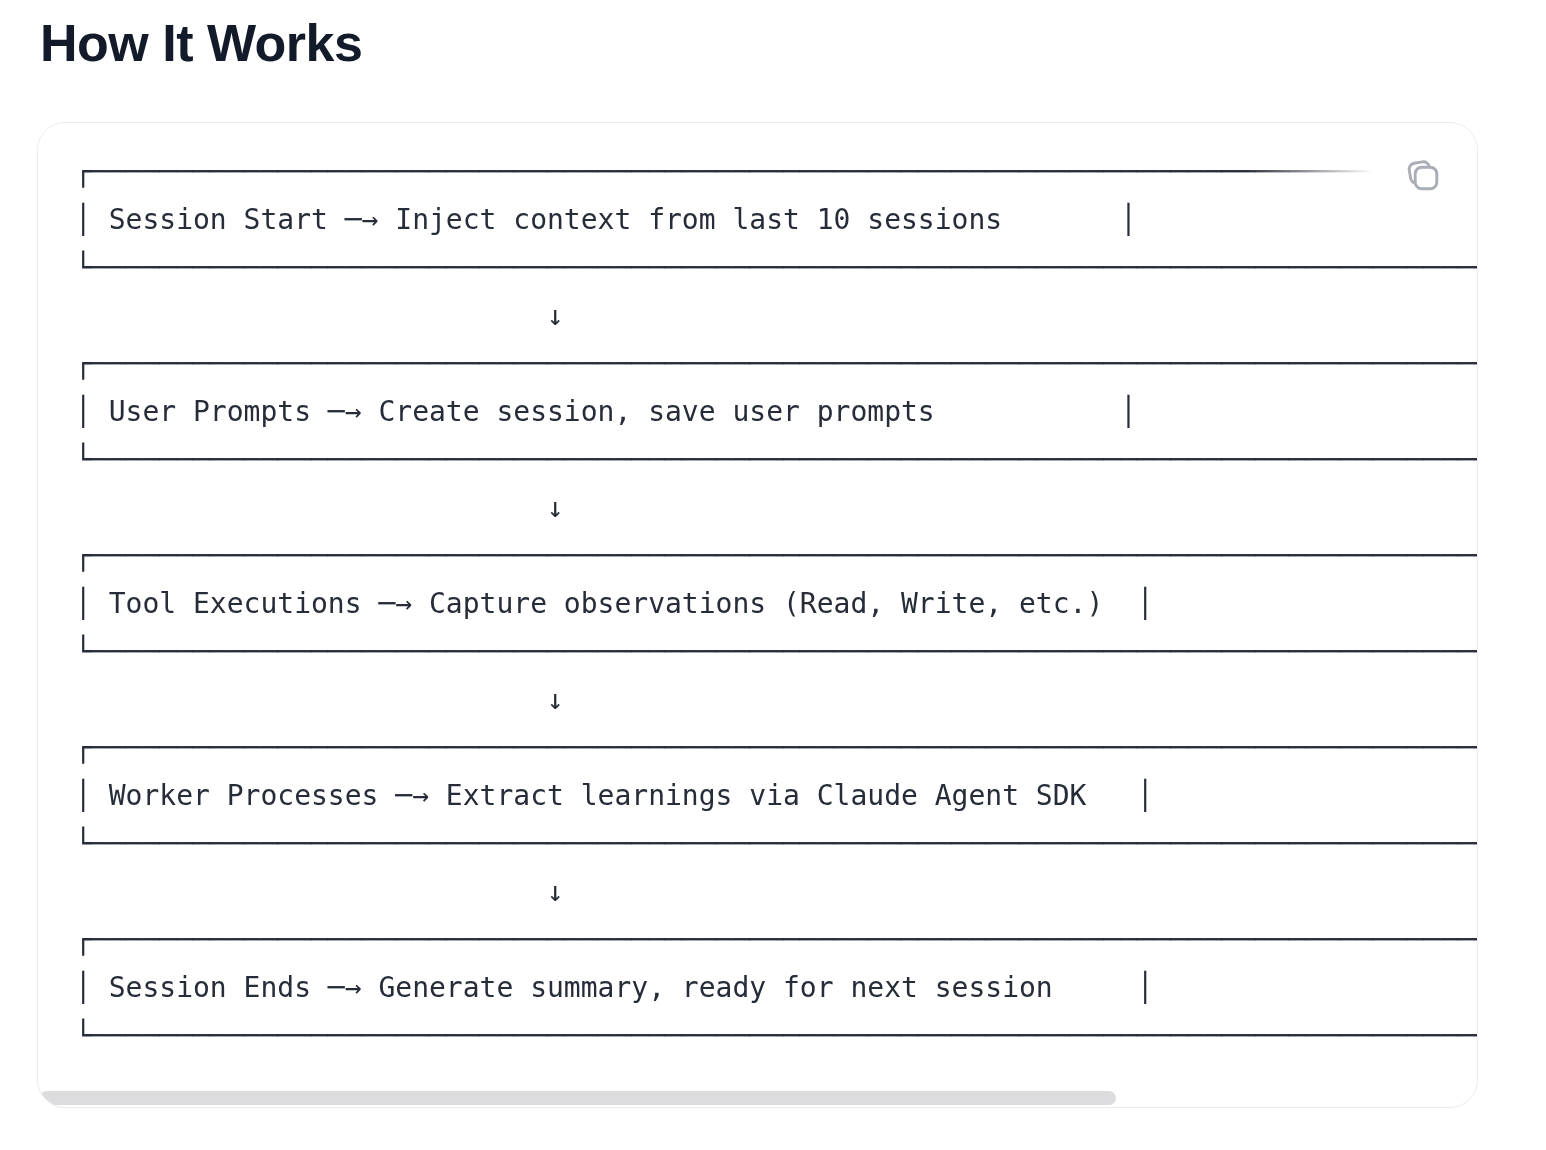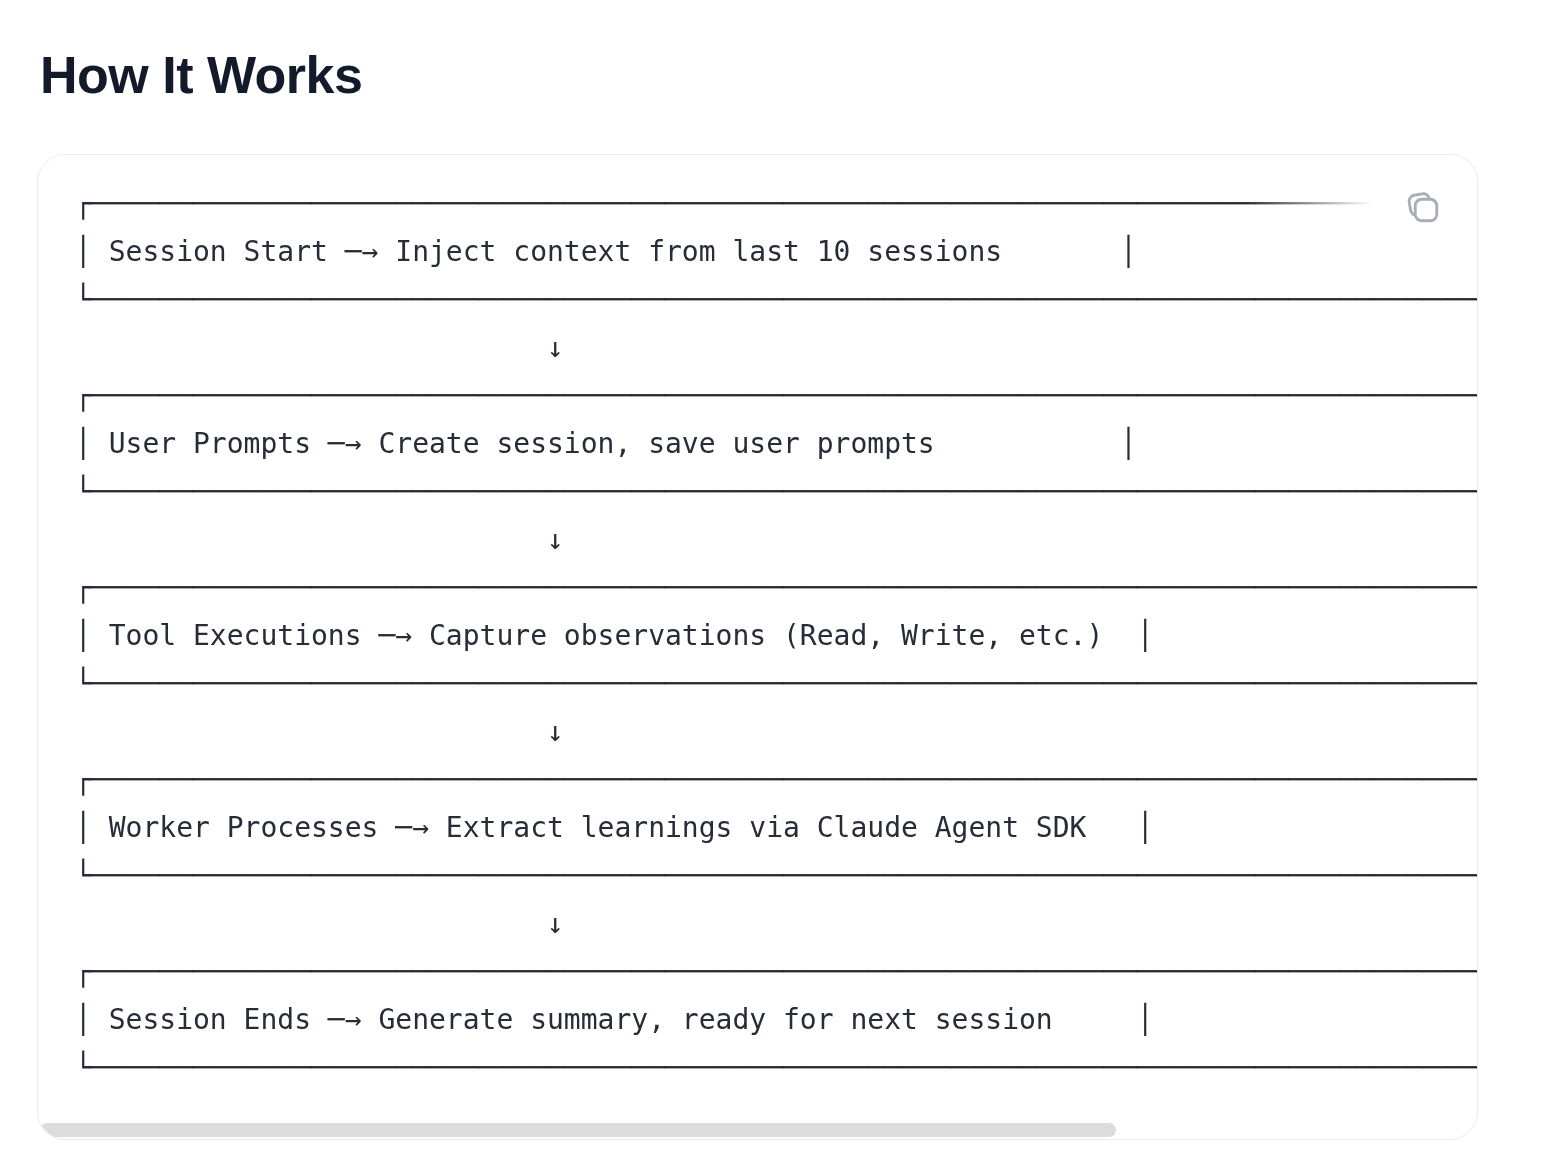--- a/index.html
+++ b/index.html
@@ -7,21 +7,20 @@
     padding: 0;
     background: #ffffff;
     width: 1546px;
     height: 1150px;
     overflow: hidden;
     font-family: "Liberation Sans", sans-serif;
   }
   .page {
     padding-left: 37px;
     padding-top: 12px;
-    margin-top: 32px;
   }
   h1.page-title {
     margin: 0 0 0 3px;
     font-size: 52px;
     line-height: 62px;
     font-weight: 700;
     letter-spacing: -0.5px;
     color: #131b2b;
   }
   .card {

